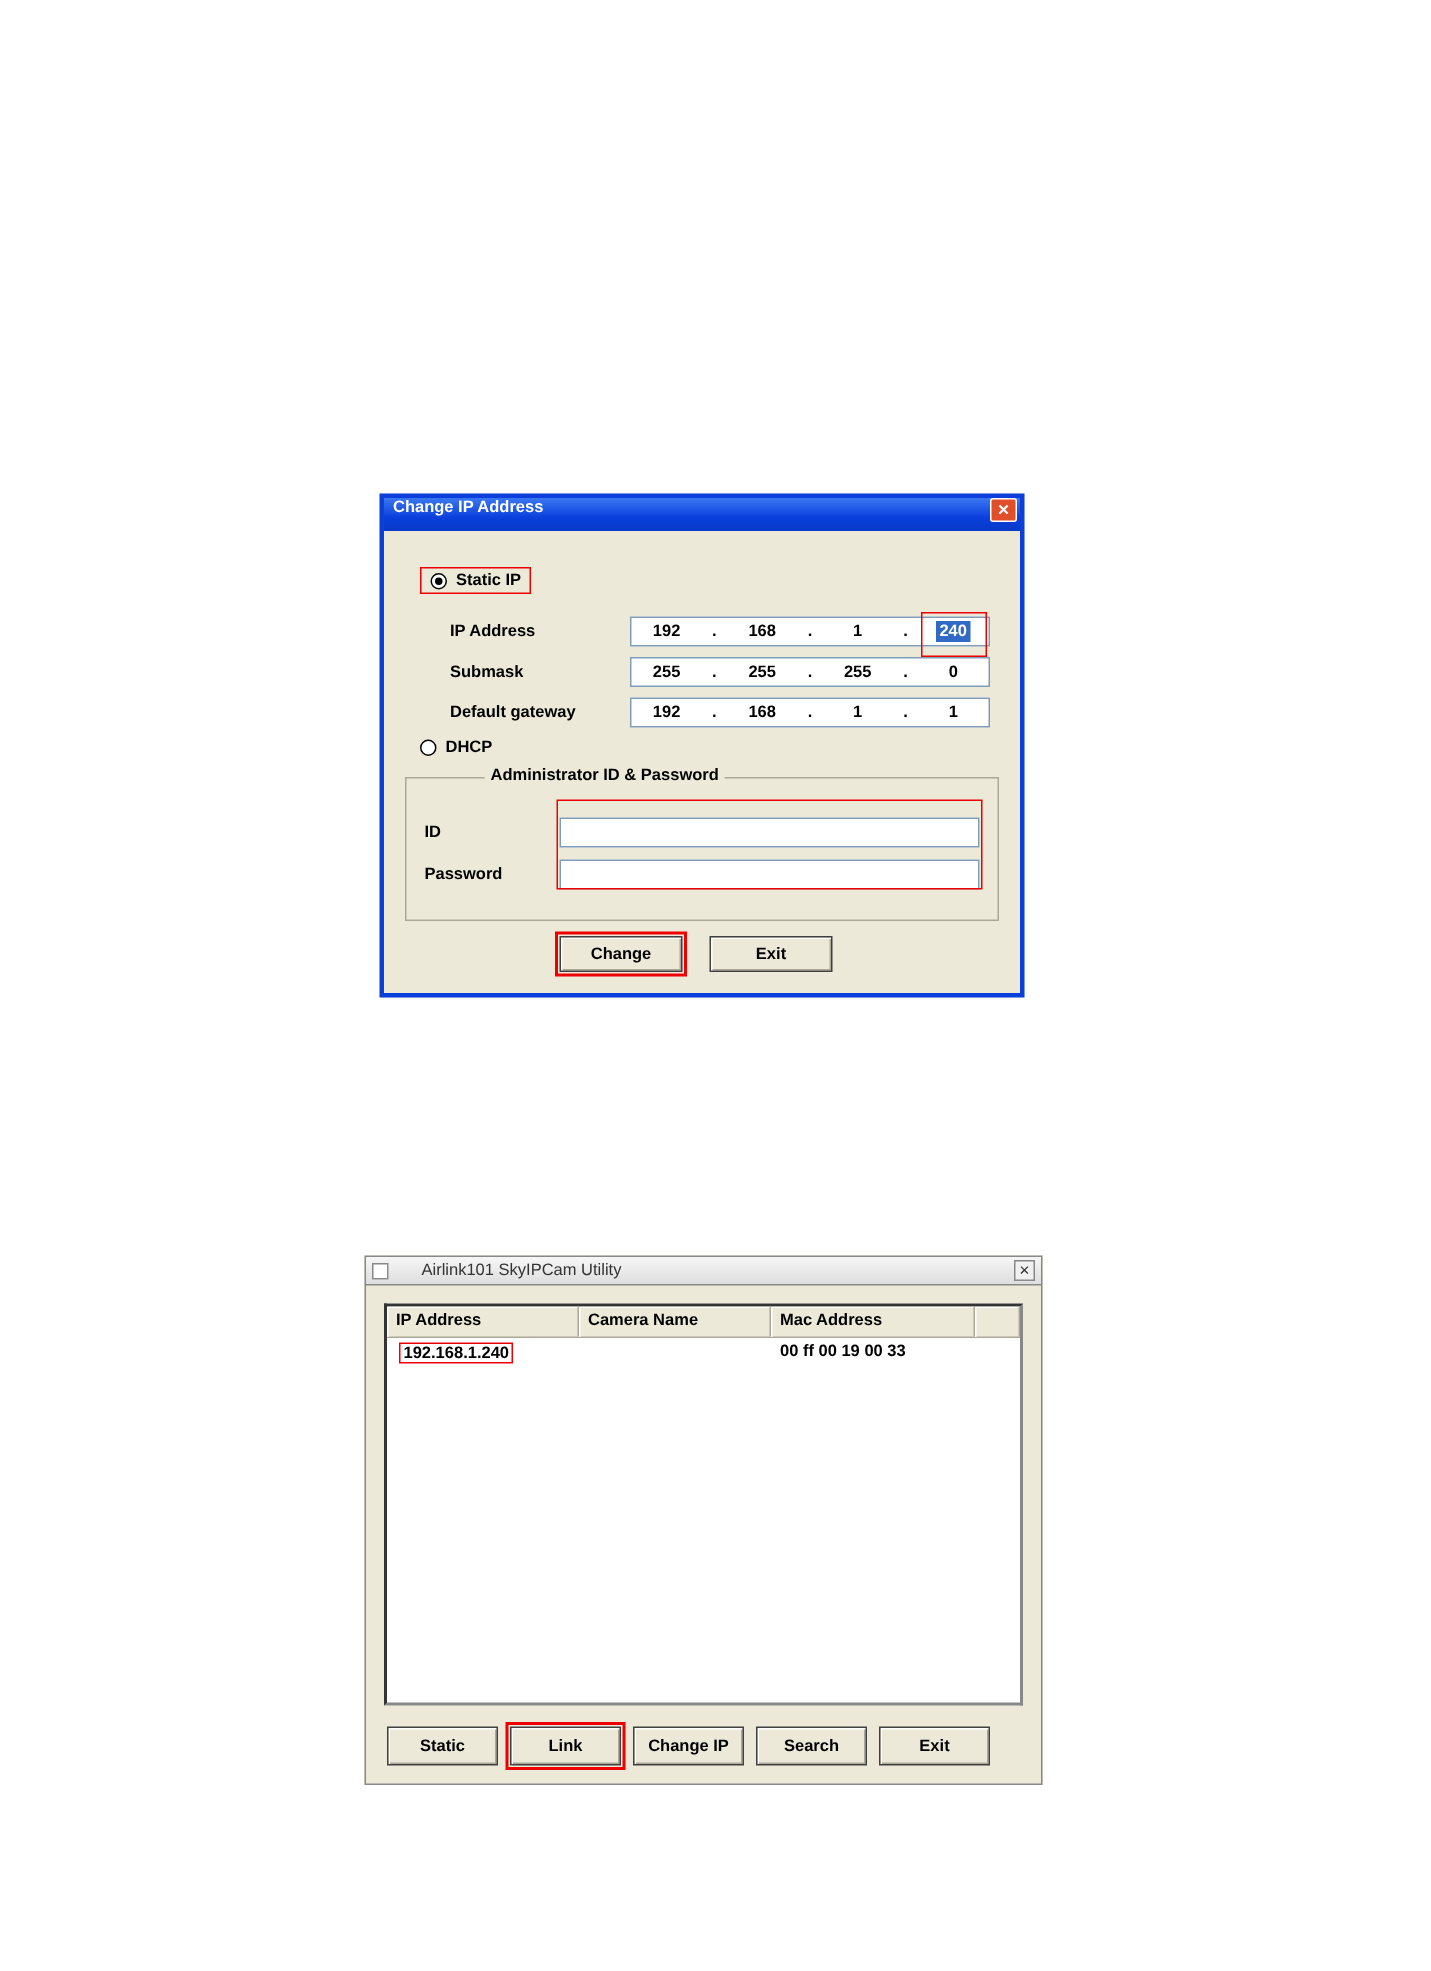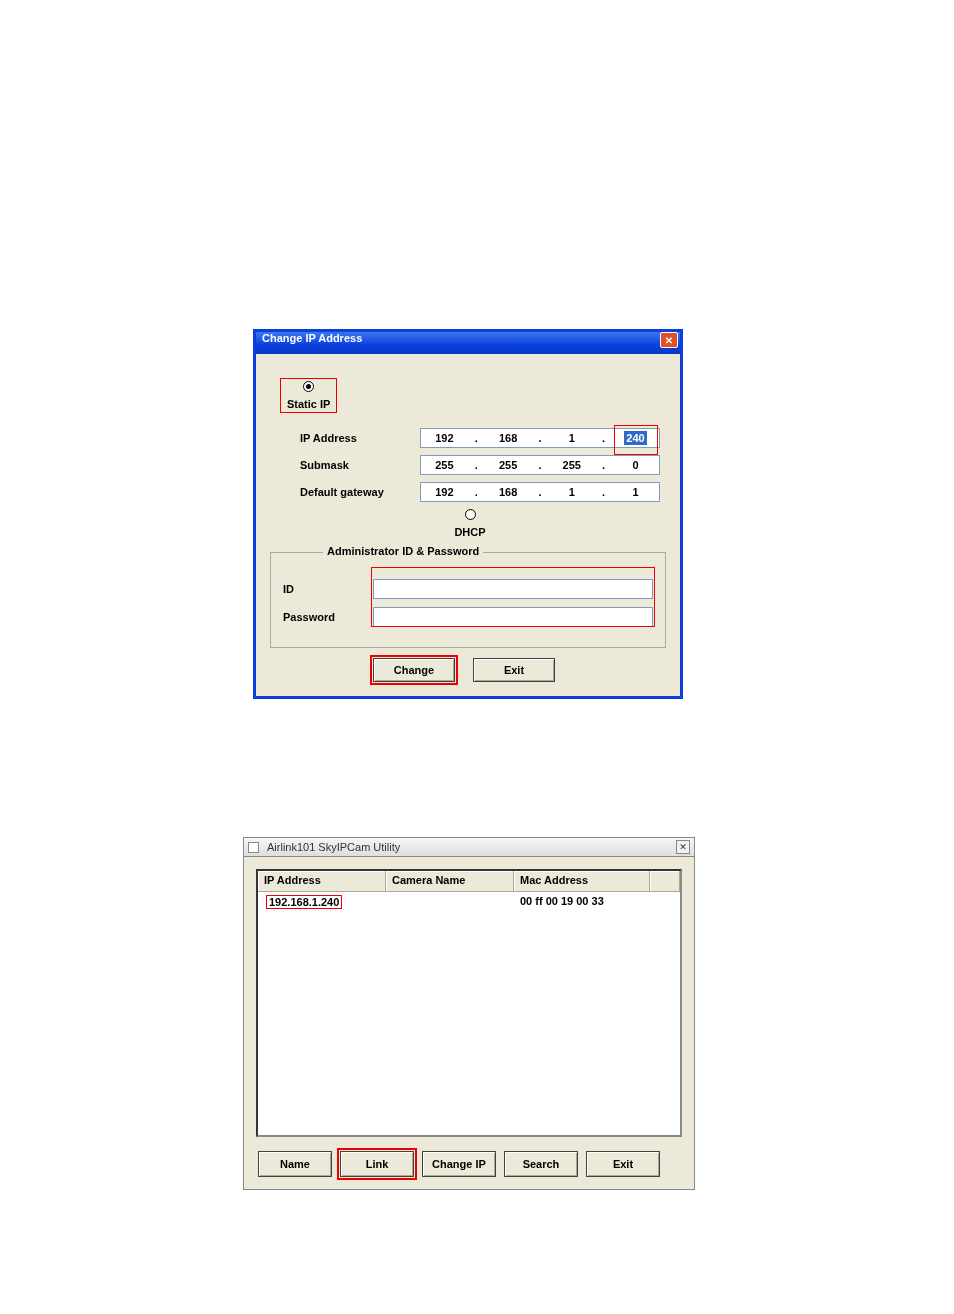--- a/index.html
+++ b/index.html
@@ -67,21 +67,20 @@
     font-weight: bold;
     font-size: 11px;
     margin-left: 44px;
   }
   .radio-row {
     display: flex;
     align-items: center;
     gap: 6px;
     margin: 4px 0 8px 4px;
     font-weight: bold;
-    flex-direction: column;
   }
   .radio-outer {
     width: 11px;
     height: 11px;
     border-radius: 50%;
     border: 1px solid #000;
     background: #fff;
     display: inline-flex;
     align-items: center;
     justify-content: center;
@@ -209,21 +208,21 @@
     display: flex;
     align-items: center;
     justify-content: space-between;
     padding: 0 4px;
     font-size: 11px;
     color: #333;
   }
   .titlebar2 .left {
     display: flex;
     align-items: center;
-    gap: 8px;
+    gap: 22px;
   }
   .doc-icon {
     width: 11px;
     height: 11px;
     border: 1px solid #888;
     background: #fff;
     box-sizing: border-box;
   }
   .close2 {
     width: 14px;
@@ -400,21 +399,21 @@
         <div class="lv-row">
           <div class="cell col-ip">
             <span class="cell-ip-hl">192.168.1.240</span>
           </div>
           <div class="cell col-name"></div>
           <div class="cell col-mac">00 ff 00 19 00 33</div>
         </div>
       </div>
 
       <div class="toolbar2">
-        <div class="win-btn">Name</div>
+        <div class="win-btn">Static</div>
         <div class="win-btn btn-hl-red">Link</div>
         <div class="win-btn">Change IP</div>
         <div class="win-btn">Search</div>
         <div class="win-btn">Exit</div>
       </div>
 
     </div>
   </div>
 
 </div>

